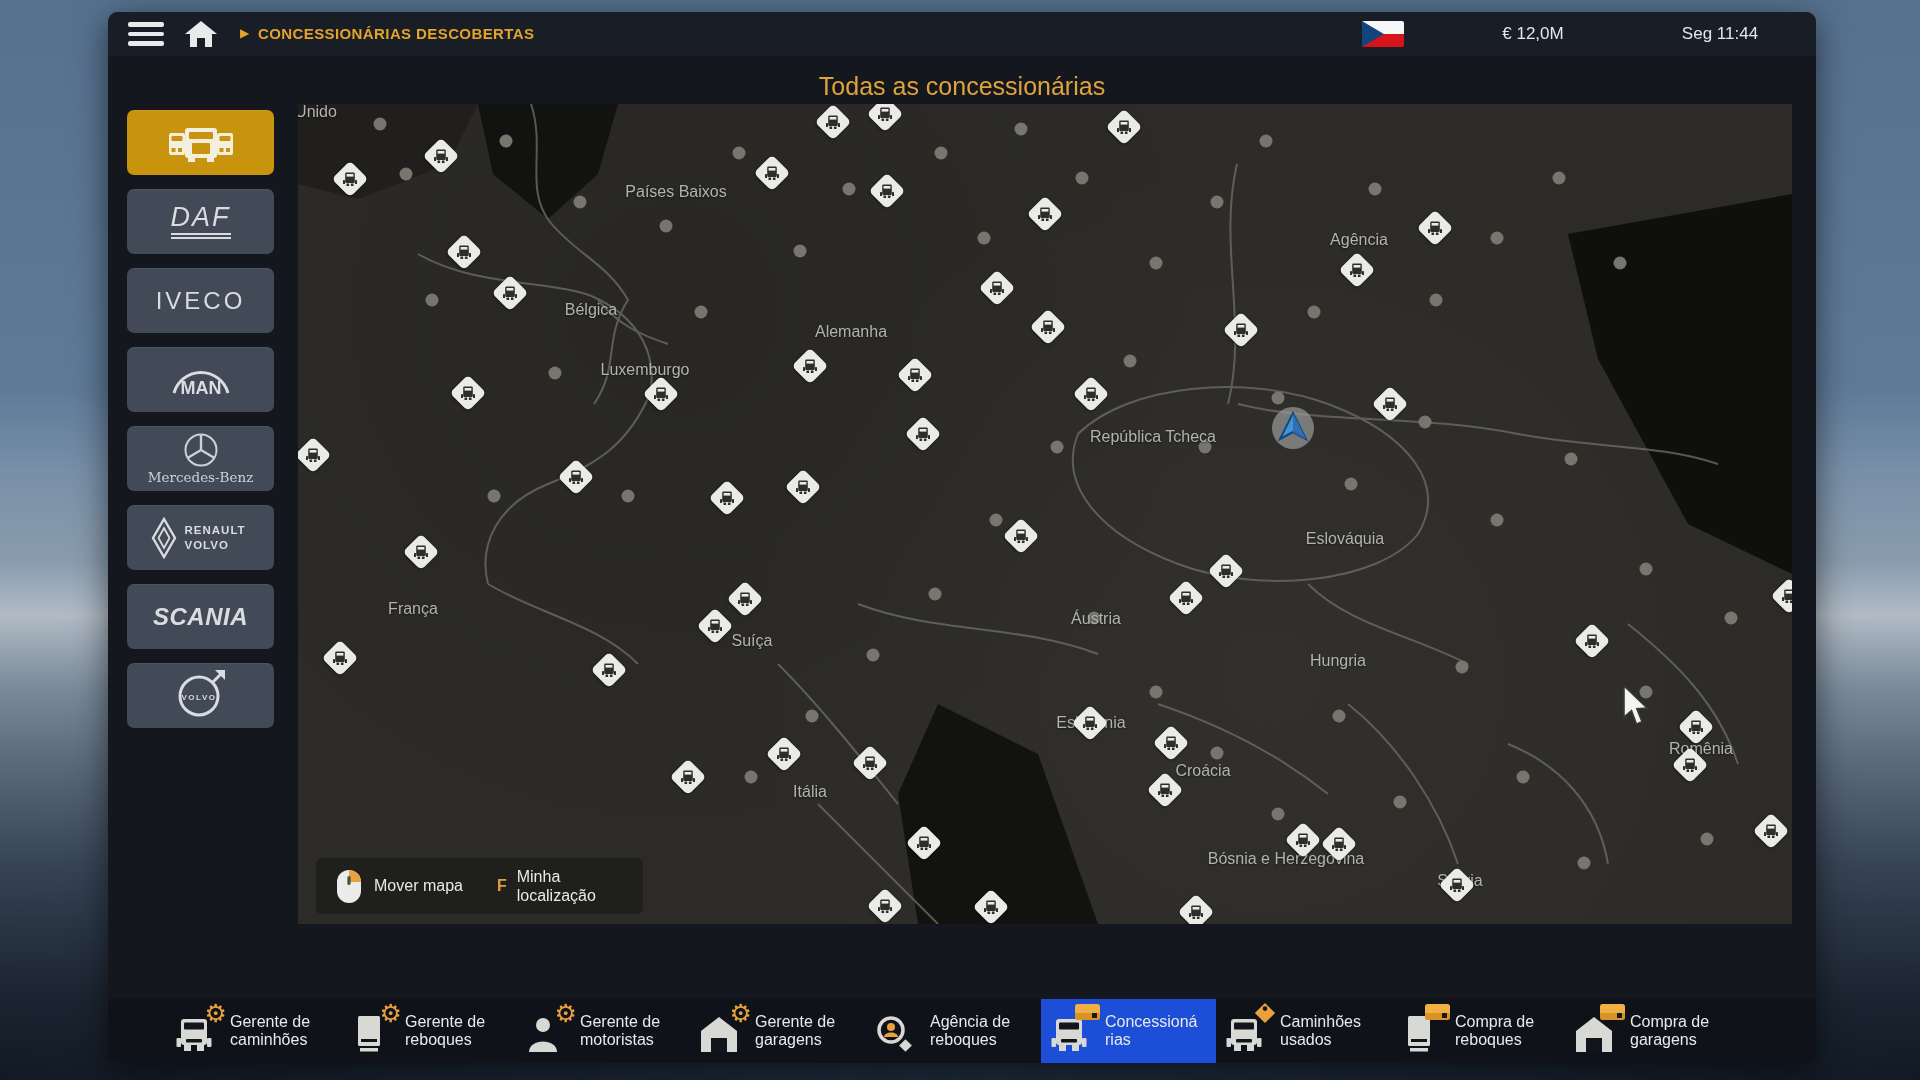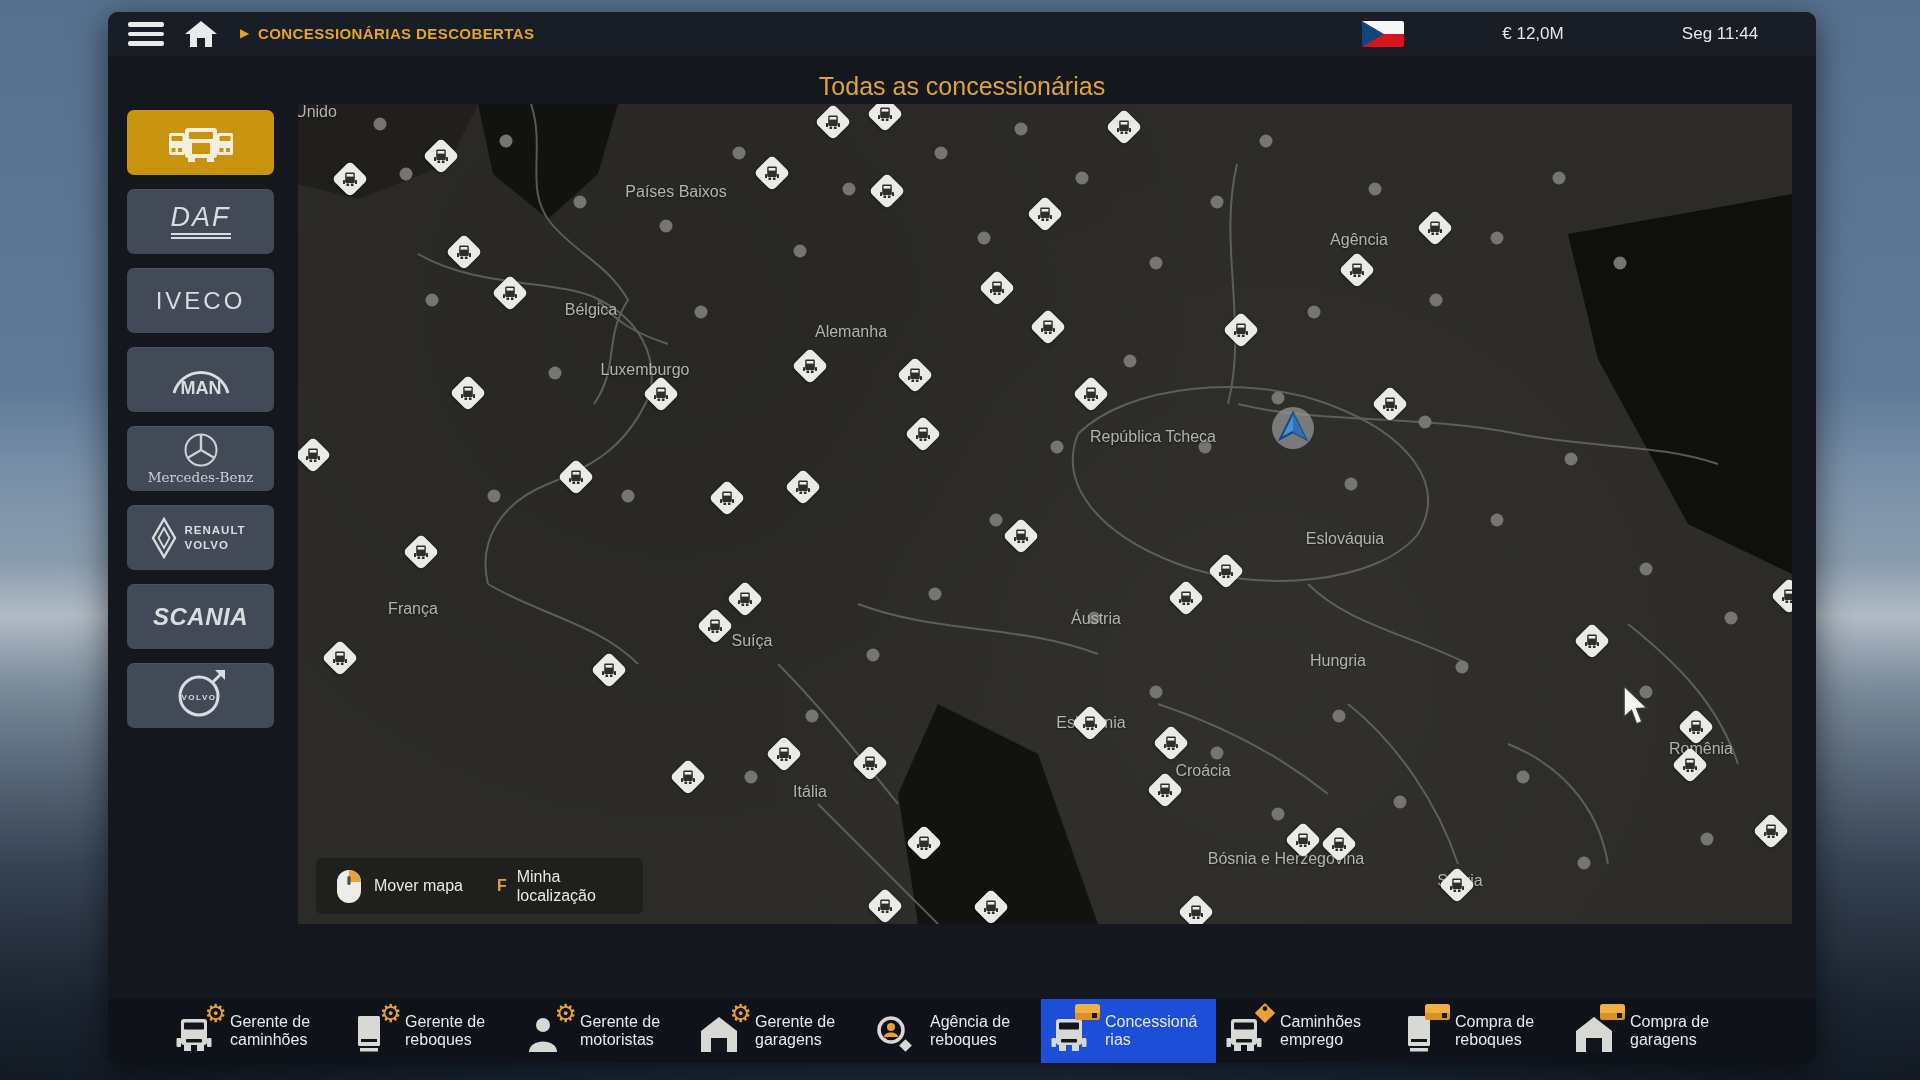--- a/index.html
+++ b/index.html
@@ -1161,21 +1161,21 @@
               <rect x="12" y="25" width="16" height="3.5" rx="1"></rect>
             </g>
           </svg>
           <svg class="tb-tag" viewBox="0 0 20 20" width="22" height="22">
     <path d="M10 0.8 L19.2 10 L10 19.2 L0.8 10 Z" fill="#e8a13c"></path>
             <circle cx="10" cy="6" r="2.1" fill="#12151b"></circle>
           </svg>
         </div>
     <div class="tb-label">
       <span>Caminhões</span>
-          <span>emprego</span>
+          <span>usados</span>
         </div>
       </div>
       <div class="tb-item">
         <div class="tb-icon">
           <svg class="tb-base" viewBox="0 0 40 40" width="40" height="40">
     <g fill="#d8d8d4">
               <rect x="9" y="2" width="22" height="30" rx="1.5"></rect>
               <rect x="11" y="34" width="18" height="3.5"></rect>
             </g>
     <rect x="12" y="25" width="16" height="3" fill="#12151b"></rect>

